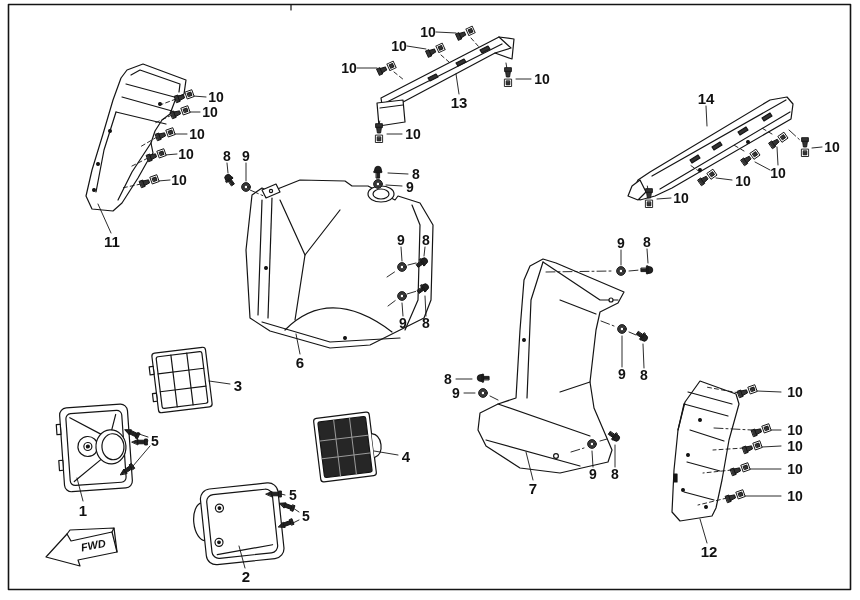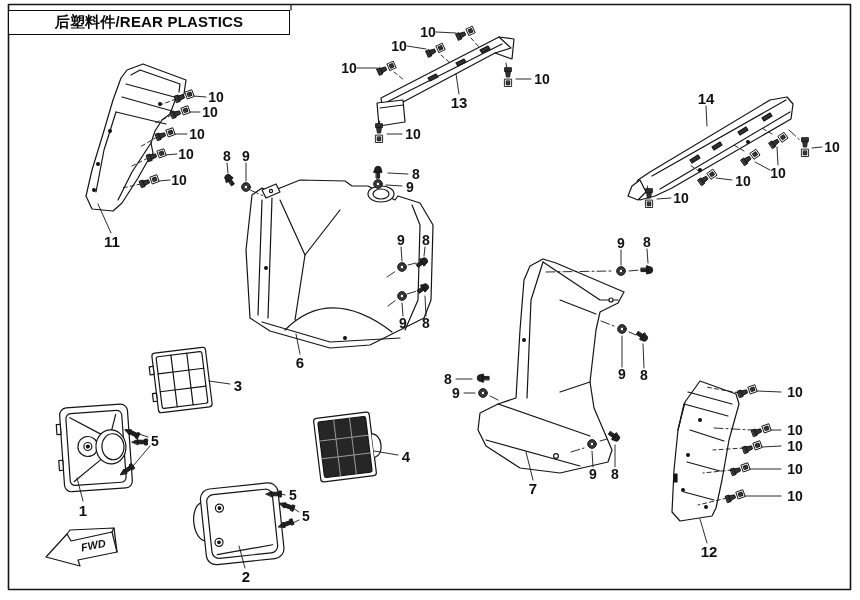--- a/index.html
+++ b/index.html
@@ -11,23 +11,20 @@
     font-weight:bold;font-size:15px;color:#0a0a0a;letter-spacing:.2px;z-index:5;}
   svg text{font-family:"Liberation Sans",sans-serif;font-weight:bold;fill:#111;}
   .pl{font-size:15px;}
   .cl{font-size:14px;}
 </style>
 </head>
 <body>
 
 <div id="stage">
 
-  <div class="title-box">
-    <span>后塑料件/REAR PLASTICS</span>
-  </div>
 
   <svg id="diag" width="860" height="600" viewBox="0 0 860 600">
     <g stroke="#141414" fill="none" stroke-width="1.2" stroke-linejoin="round" stroke-linecap="round">
 
       <rect x="8.5" y="4.5" width="842" height="585" stroke-width="1.6"></rect>
       <line x1="291" y1="4.5" x2="291" y2="10"></line>
 
       <g fill="#fff">
         <path d="M127,70 L143,64 L186,80 L184,94 L176,98 L170,114 L162,120 L155,131 L151,143 L153,153 L147,162 L138,178 L122,203 L113,211 L92,209 L86,196 L92,170 L103,134 L113,100 L121,78 Z"></path>
         <path d="M131,75 L140,70 L180,84 L179,92" fill="none"></path>

